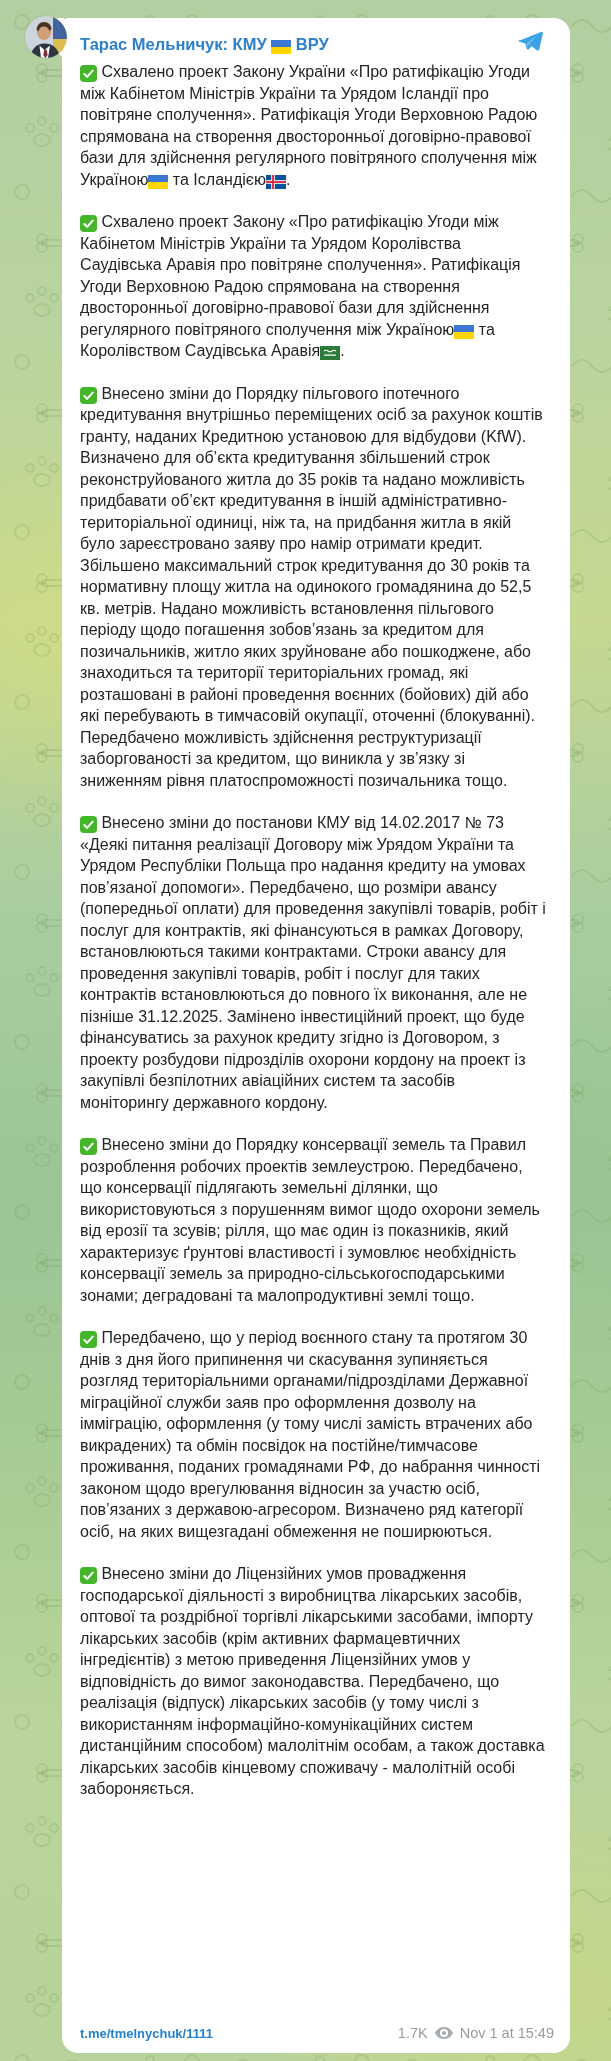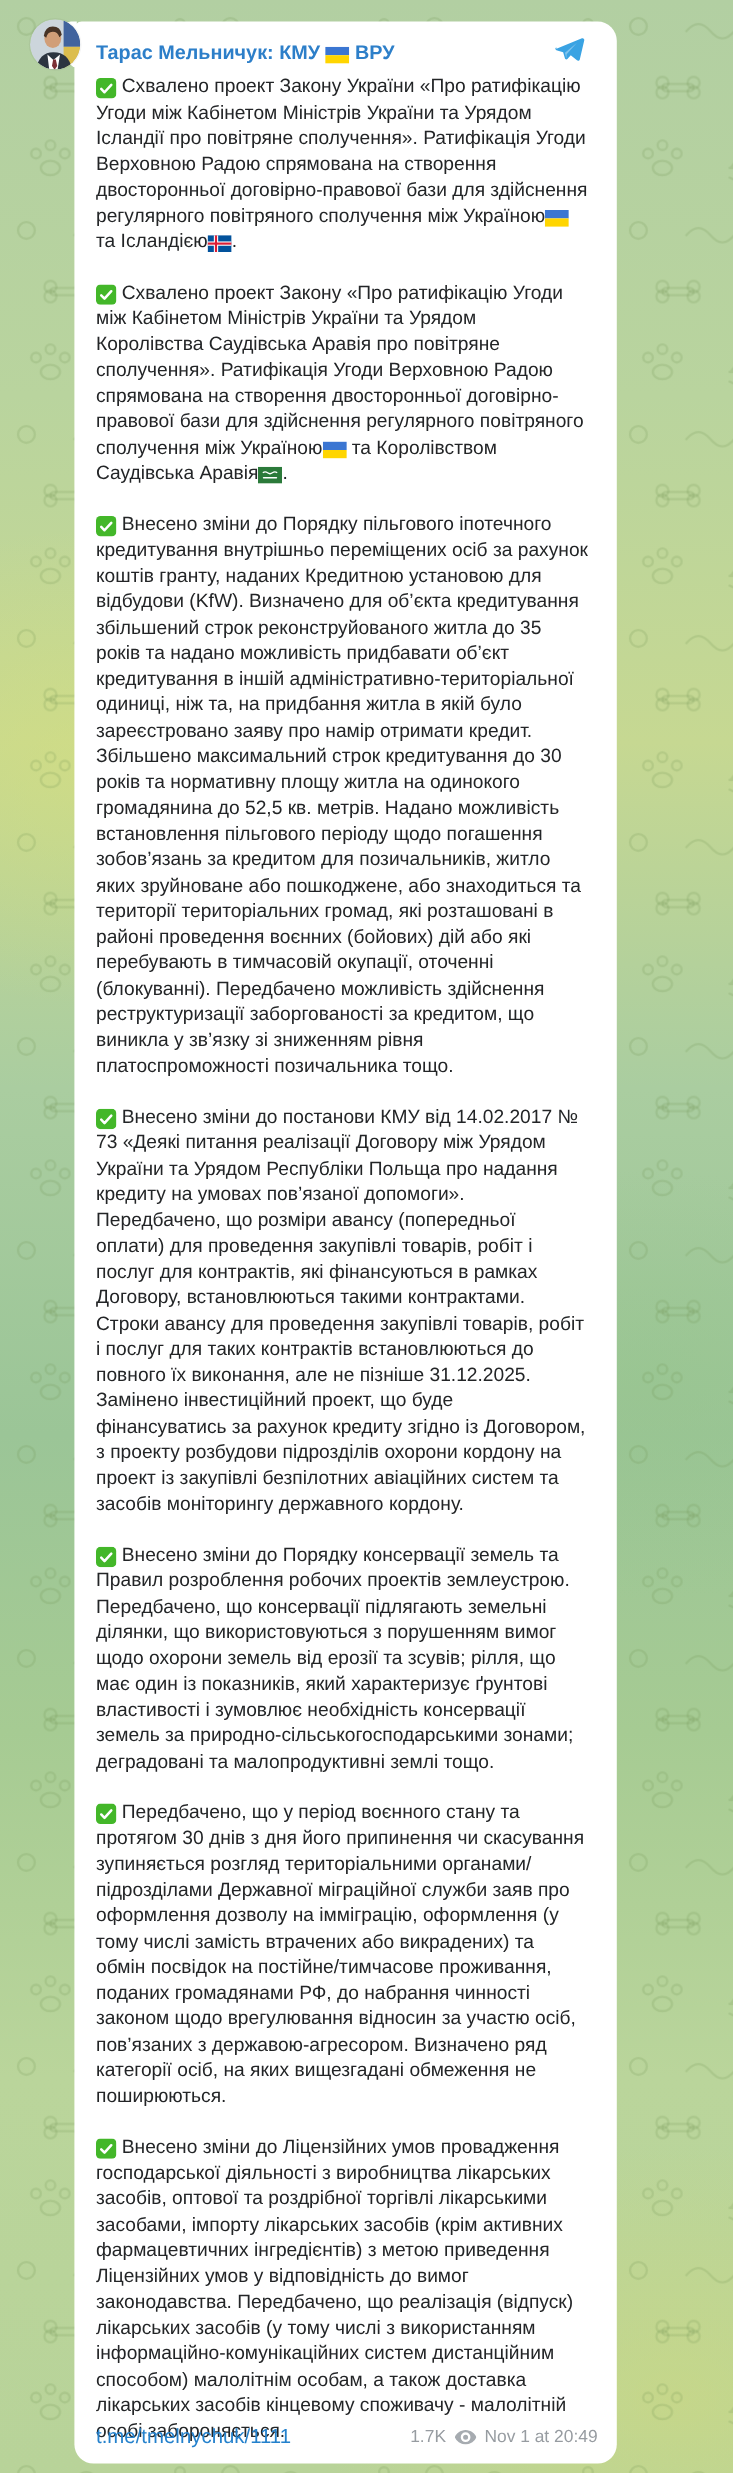--- a/index.html
+++ b/index.html
@@ -14,21 +14,21 @@
       radial-gradient(ellipse 480px 340px at 92% 97%, rgba(206,217,128,.6), rgba(206,217,128,0) 62%),
       radial-gradient(ellipse 430px 300px at 88% 56%, rgba(150,196,140,.5), rgba(150,196,140,0) 60%),
       linear-gradient(180deg,#b2cfa2 0%,#b9d49e 16%,#c6d892 30%,#aacda0 44%,#9bc597 58%,#a6cb93 70%,#bad59b 84%,#b8d399 100%);
   }
   .doodles{position:absolute;inset:0;z-index:1;}
   .avatar{
     position:absolute;left:25px;top:16px;width:42px;height:42px;border-radius:50%;
     overflow:hidden;z-index:4;box-shadow:0 0 0 1px rgba(0,0,0,.04);
   }
   .bubble{
-    position:absolute;left:62px;top:18px;width:452px;height:2035px;
+    position:absolute;left:62px;top:18px;width:508px;height:2035px;
     background:#fff;border-radius:16px;border-top-left-radius:6px;
     padding:10px 24px 46px 18px;box-sizing:border-box;z-index:3;
   }
   .tail{
     position:absolute;left:52px;top:18px;width:12px;height:38px;background:#fff;
     border-top-left-radius:8px;border-bottom-left-radius:12px 34px;z-index:2;
   }
   .bubble-header{display:flex;align-items:center;justify-content:space-between;margin-bottom:2px;}
   .channel-name{
     font-size:16.5px;font-weight:700;color:#2d7fc9;line-height:24px;cursor:pointer;
@@ -37,21 +37,21 @@
   .plane{flex:0 0 auto;margin-right:2px;cursor:pointer;}
   .paragraphs{font-size:16px;line-height:21.5px;color:#232527;}
   .para{margin:0 0 21px 0;}
   .para:first-child{margin-bottom:21px;}
   .inline-icon{display:inline-block;vertical-align:-2px;line-height:0;}
   .inline-icon svg{display:inline-block;}
   .bubble-footer{
     position:absolute;left:18px;right:16px;bottom:12px;
     display:flex;justify-content:space-between;align-items:center;
   }
-  .post-link{font-size:17px;color:#2481cc;text-decoration:none;cursor:pointer;}
+  .post-link{font-size:13px;color:#2481cc;text-decoration:none;cursor:pointer;font-weight:bold;}
   .meta{display:flex;align-items:center;gap:7px;color:#979ca1;font-size:14.5px;}
   .meta .eye{line-height:0;}
 </style>
 </head>
 <body>
 
 <div class="bg"></div>
 
 <svg class="doodles" width="611" height="2061" aria-hidden="true">
   <defs>
@@ -164,16 +164,16 @@
 
   <div class="bubble-footer">
     <a class="post-link">t.me/tmelnychuk/1111</a>
     <div class="meta">
       <span>1.7K</span>
       <span class="eye">
         <svg width="18" height="12" viewBox="0 0 24 16">
           <path fill="#a6abb0" d="M12 0 C6.2 0 1.7 4 0 8 c1.7 4 6.2 8 12 8 s10.3 -4 12 -8 C22.3 4 17.8 0 12 0 Z M12 13.4 A5.4 5.4 0 1 1 12 2.6 a5.4 5.4 0 0 1 0 10.8 Z M12 10.8 a2.8 2.8 0 1 0 0 -5.6 a2.8 2.8 0 0 0 0 5.6 Z"></path>
         </svg>
       </span>
-      <span>Nov 1 at 20:49</span>
+      <span>Nov 1 at 15:49</span>
     </div>
   </div>
 </div>
 
 </body></html>

